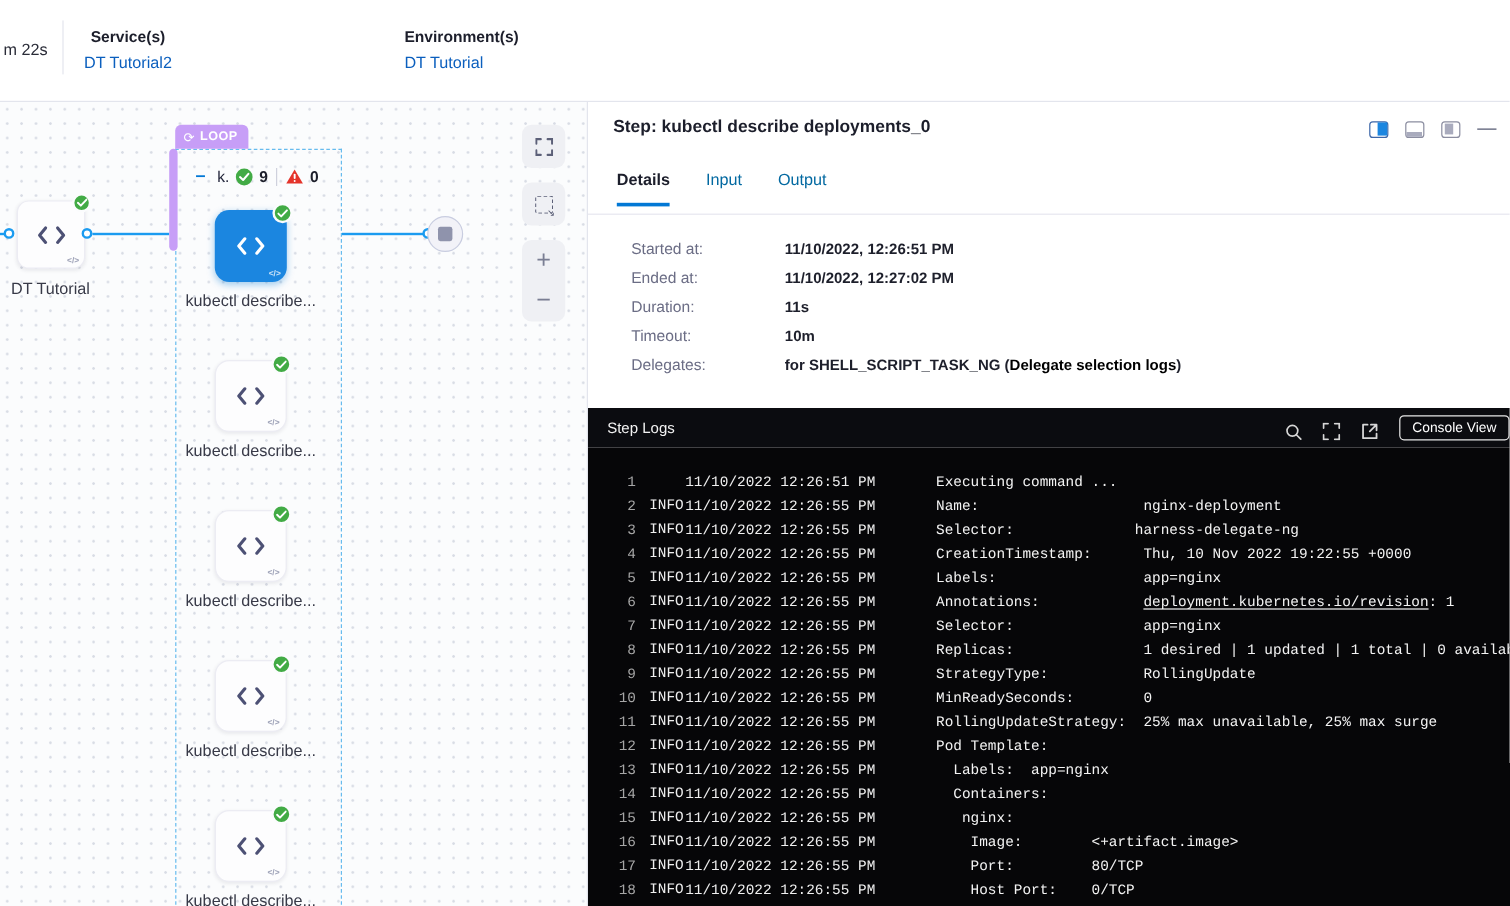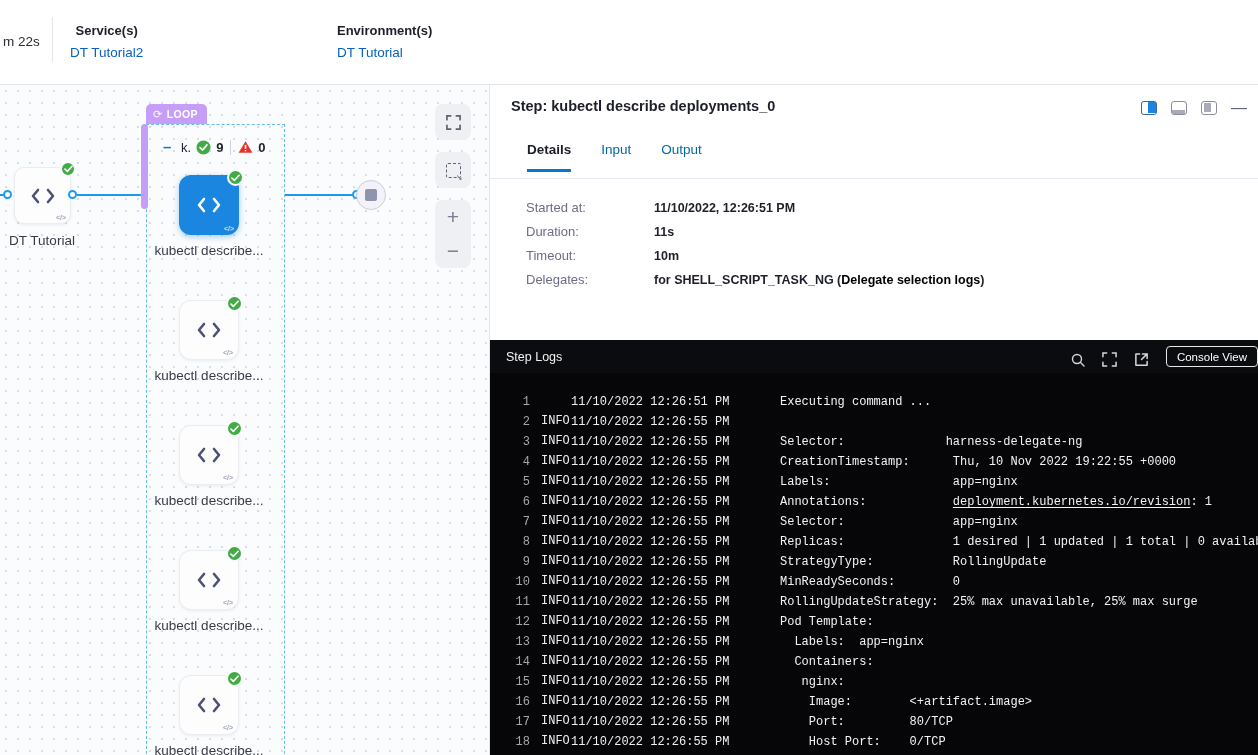--- a/index.html
+++ b/index.html
@@ -85,21 +85,21 @@
   .layout-ic { width:16px; height:14px; border-radius:3px; position:relative; cursor:pointer; }
   .layout-ic .fill { position:absolute; }
   .li-1 { border:1.5px solid #3c66a8; }
   .li-1 .fill { right:0; top:0; width:8px; height:11px; background:#1b86e0; }
   .li-2 { border:1.5px solid #8b8da0; }
   .li-2 .fill { left:0; bottom:0; width:13px; height:4px; background:#a9abbd; }
   .li-3 { border:1.5px solid #8b8da0; }
   .li-3 .fill { left:2px; top:1px; width:7px; height:9px; background:#a9abbd; }
   .panel-collapse { font-size:16px; color:#5c6078; cursor:pointer; line-height:10px; }
 
-  .tabs { position:absolute; left:37px; top:57px; display:flex; gap:30px;text-align:right; }
+  .tabs { position:absolute; left:24px; top:57px; display:flex; gap:30px;text-align:right; }
   .tab { font-size:13.5px; color:#0369a1; padding-bottom:12px; cursor:pointer; }
   .tab.active { font-weight:700; color:#1c1e2b; border-bottom:3px solid #0278d5; }
   .tabs-rule { position:absolute; left:0; top:93px; width:768px; height:1px; background:#e6e7ef; }
 
   .fields { position:absolute; left:36px; top:115px; }
   .field-row { display:flex; margin-bottom:10px; height:14px; align-items:baseline; }
   .field-label { width:128px; font-size:13px; font-weight:400; color:#6b6d85; }
   .field-value { font-size:12.5px; font-weight:700; color:#1d1f2b; white-space:pre; }
   .field-value .dlink { color:#000000; cursor:pointer; font-weight:700; }
 
@@ -289,20 +289,24 @@
   </div>
   <div class="tabs-rule"></div>
 
   <div class="fields">
 
       <div class="field-row">
         <div class="field-label">Started at:</div>
         <div class="field-value">11/10/2022, 12:26:51 PM</div>
       </div>
 
+      <div class="field-row">
+        <div class="field-label">Ended at:</div>
+        <div class="field-value">11/10/2022, 12:27:02 PM</div>
+      </div>
 
       <div class="field-row">
         <div class="field-label">Duration:</div>
         <div class="field-value">11s</div>
       </div>
 
       <div class="field-row">
         <div class="field-label">Timeout:</div>
         <div class="field-value">10m</div>
       </div>
@@ -344,20 +348,21 @@
         <span class="log-num">1</span>
         <span class="log-level">INFO</span>
         <span class="log-time">11/10/2022 12:26:51 PM</span>
         <span class="log-msg">Executing command ...</span>
       </div>
 
       <div class="log-line">
         <span class="log-num">2</span>
         <span class="log-level">INFO</span>
         <span class="log-time">11/10/2022 12:26:55 PM</span>
+        <span class="log-msg">Name:                   nginx-deployment</span>
       </div>
 
       <div class="log-line">
         <span class="log-num">3</span>
         <span class="log-level">INFO</span>
         <span class="log-time">11/10/2022 12:26:55 PM</span>
         <span class="log-msg">Selector:              harness-delegate-ng</span>
       </div>
 
       <div class="log-line">

